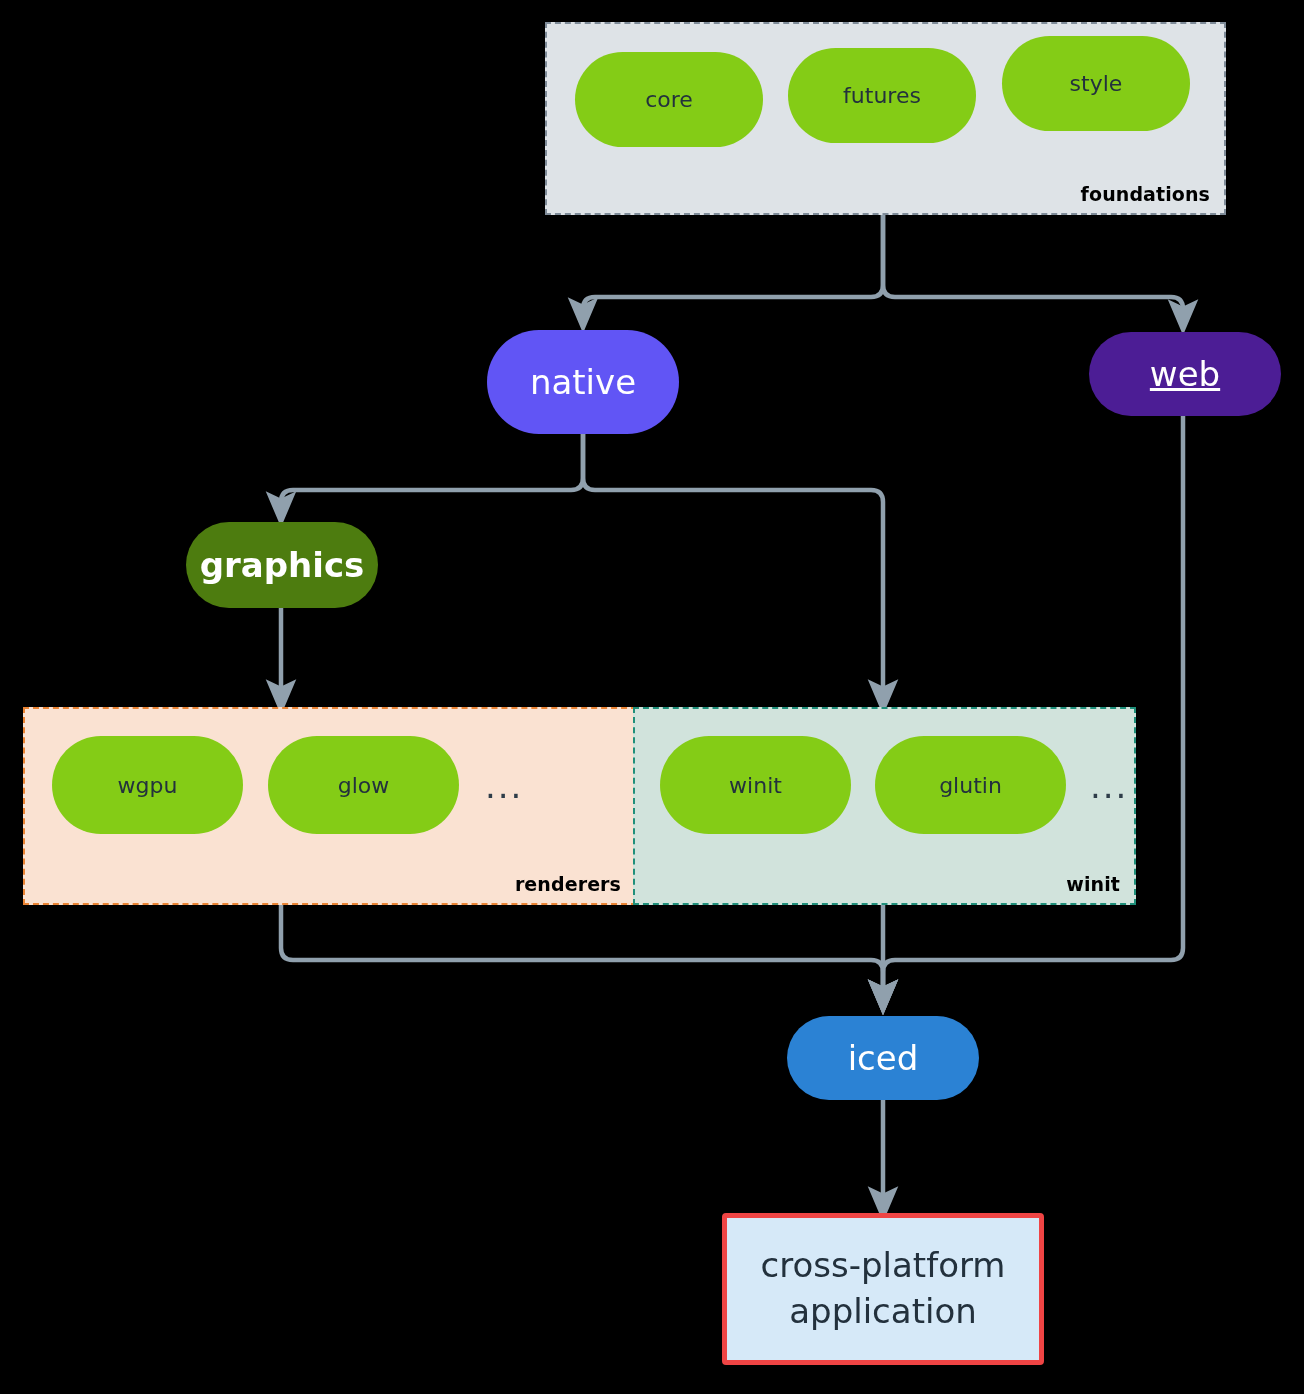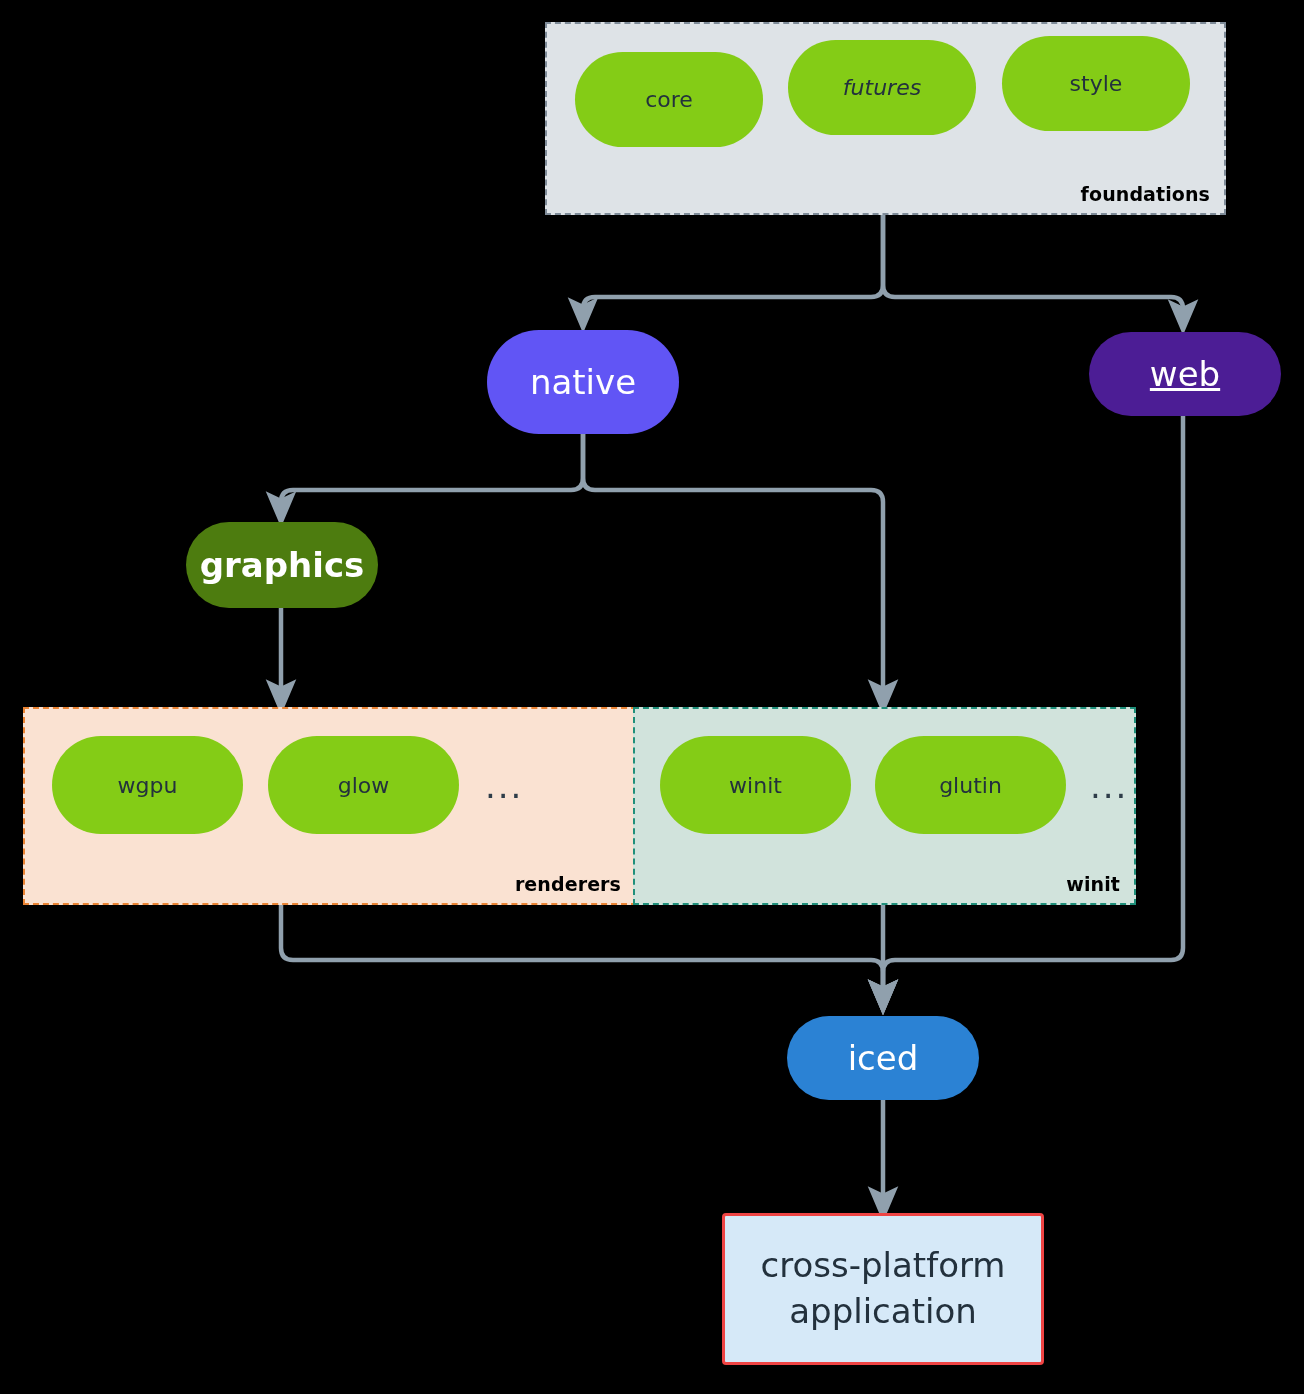--- a/index.html
+++ b/index.html
@@ -105,21 +105,21 @@
       <path d="M 1183,415 L 1183,948 Q 1183,960 1171,960 L 895,960 Q 883,960 883,972 L 883,1000" marker-end="url(#arrow)"></path>
 
       <path d="M 883,1100 L 883,1207" marker-end="url(#arrow)"></path>
     </g>
   </svg>
 
   <div class="group-box" style="left:545px; top:22px; width:681px; height:193px; background:#dee3e7; border:2px dashed #7f8c99;">
     <div class="chip" style="left:28px; top:28px; width:188px; height:95px;">
       <span>core</span>
     </div>
-    <div class="chip" style="left:241px; top:16px; width:188px; height:95px;font-style:italic;">
+    <div class="chip" style="left:241px; top:24px; width:188px; height:95px;">
       <span>futures</span>
     </div>
     <div class="chip" style="left:455px; top:12px; width:188px; height:95px;">
       <span>style</span>
     </div>
     <div class="group-label">foundations</div>
   </div>
 
   <div class="pill" style="left:487px; top:330px; width:192px; height:104px; background:#6155f5;">
     <span>native</span>
@@ -156,18 +156,18 @@
     <div class="ellipsis" style="left:455px; top:60px;">
       <span>...</span>
     </div>
     <div class="group-label">winit</div>
   </div>
 
   <div class="pill" style="left:787px; top:1016px; width:192px; height:84px; background:#2b82d4;">
     <span>iced</span>
   </div>
 
-  <div class="rect-node" style="left:722px; top:1213px; width:322px; height:152px; background:#d6e9f8; border:3px solid #ef4444; border-radius:4px; flex-direction:column;">
+  <div class="rect-node" style="left:722px; top:1213px; width:322px; height:152px; background:#d6e9f8; border:5px solid #ef4444; border-radius:4px; flex-direction:column;">
     <span>cross-platform</span>
     <span>application</span>
   </div>
 
 </div>
 
 </body></html>

